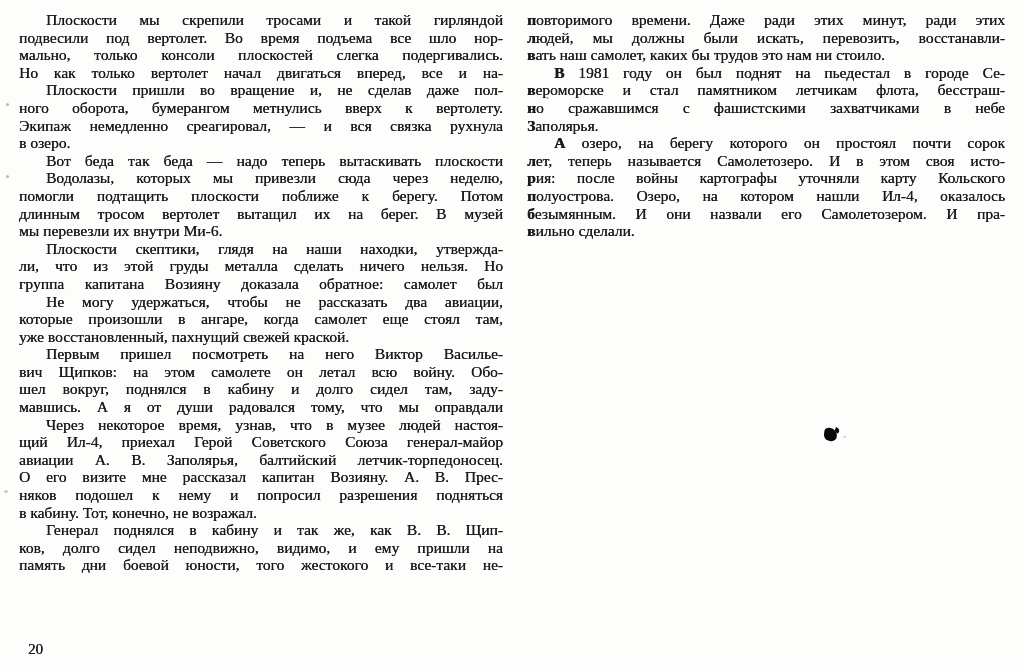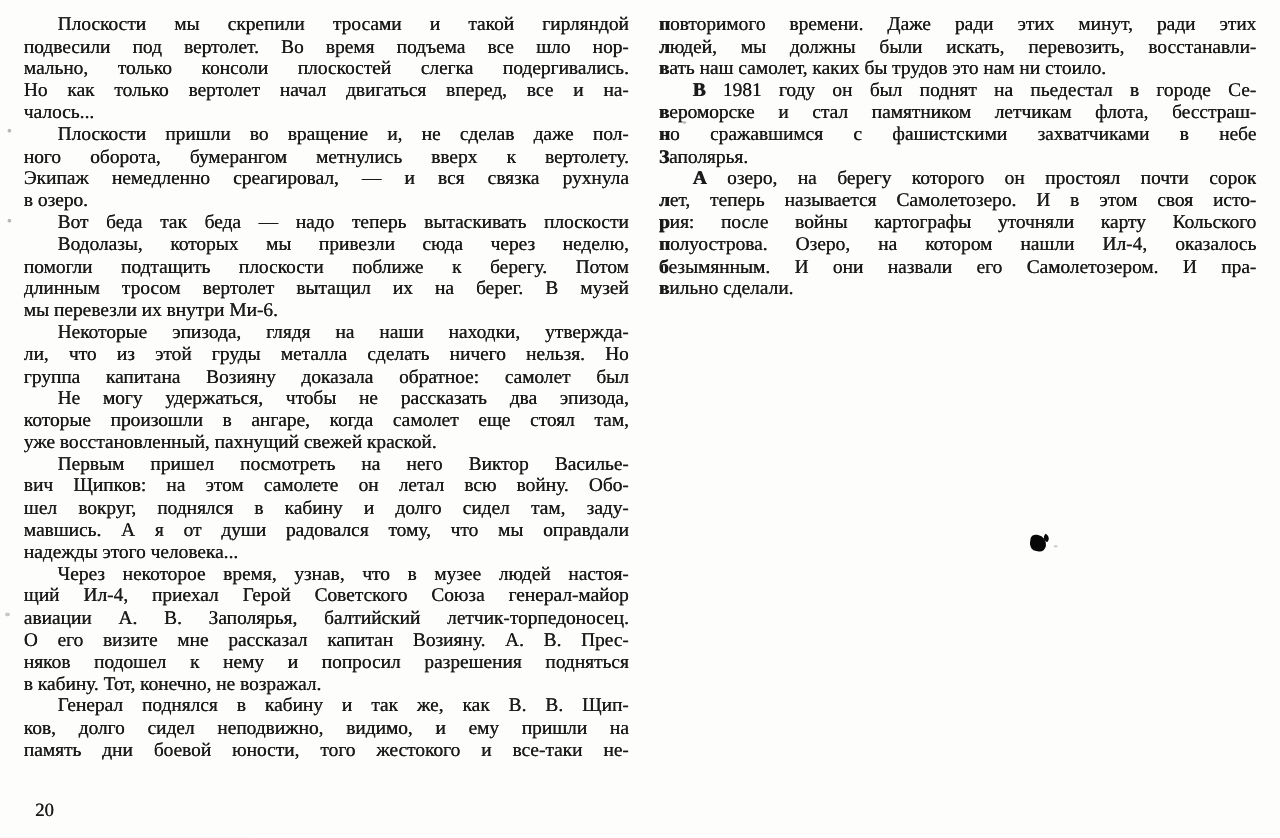--- a/index.html
+++ b/index.html
@@ -73,53 +73,51 @@
 </head>
 <body>
 
 <main class="page">
   <section class="col col-left">
       <div class="para indent">
         <div class="line">Плоскости мы скрепили тросами и такой гирляндой</div>
         <div class="line">подвесили под вертолет. Во время подъема все шло нор-</div>
         <div class="line">мально, только консоли плоскостей слегка подергивались.</div>
         <div class="line">Но как только вертолет начал двигаться вперед, все и на-</div>
-        <div class="line last">чалось...</div>
       </div>
       <div class="para indent">
         <div class="line">Плоскости пришли во вращение и, не сделав даже пол-</div>
         <div class="line">ного оборота, бумерангом метнулись вверх к вертолету.</div>
         <div class="line">Экипаж немедленно среагировал, — и вся связка рухнула</div>
         <div class="line last">в озеро.</div>
       </div>
       <div class="para indent">
         <div class="line">Вот беда так беда — надо теперь вытаскивать плоскости</div>
       </div>
       <div class="para indent">
         <div class="line">Водолазы, которых мы привезли сюда через неделю,</div>
         <div class="line">помогли подтащить плоскости поближе к берегу. Потом</div>
         <div class="line">длинным тросом вертолет вытащил их на берег. В музей</div>
         <div class="line last">мы перевезли их внутри Ми-6.</div>
       </div>
       <div class="para indent">
-        <div class="line">Некоторые эпизода, глядя на наши находки, утвержда-</div>
+        <div class="line">Плоскости скептики, глядя на наши находки, утвержда-</div>
         <div class="line">ли, что из этой груды металла сделать ничего нельзя. Но</div>
         <div class="line">группа капитана Возияну доказала обратное: самолет был</div>
       </div>
       <div class="para indent">
-        <div class="line">Не могу удержаться, чтобы не рассказать два эпизода,</div>
+        <div class="line">Не могу удержаться, чтобы не рассказать два авиации,</div>
         <div class="line">которые произошли в ангаре, когда самолет еще стоял там,</div>
         <div class="line last">уже восстановленный, пахнущий свежей краской.</div>
       </div>
       <div class="para indent">
         <div class="line">Первым пришел посмотреть на него Виктор Василье-</div>
         <div class="line">вич Щипков: на этом самолете он летал всю войну. Обо-</div>
         <div class="line">шел вокруг, поднялся в кабину и долго сидел там, заду-</div>
         <div class="line">мавшись. А я от души радовался тому, что мы оправдали</div>
-        <div class="line last">надежды этого человека...</div>
       </div>
       <div class="para indent">
         <div class="line">Через некоторое время, узнав, что в музее людей настоя-</div>
         <div class="line">щий Ил-4, приехал Герой Советского Союза генерал-майор</div>
         <div class="line">авиации А. В. Заполярья, балтийский летчик-торпедоносец.</div>
         <div class="line">О его визите мне рассказал капитан Возияну. А. В. Прес-</div>
         <div class="line">няков подошел к нему и попросил разрешения подняться</div>
         <div class="line last">в кабину. Тот, конечно, не возражал.</div>
       </div>
       <div class="para indent">

